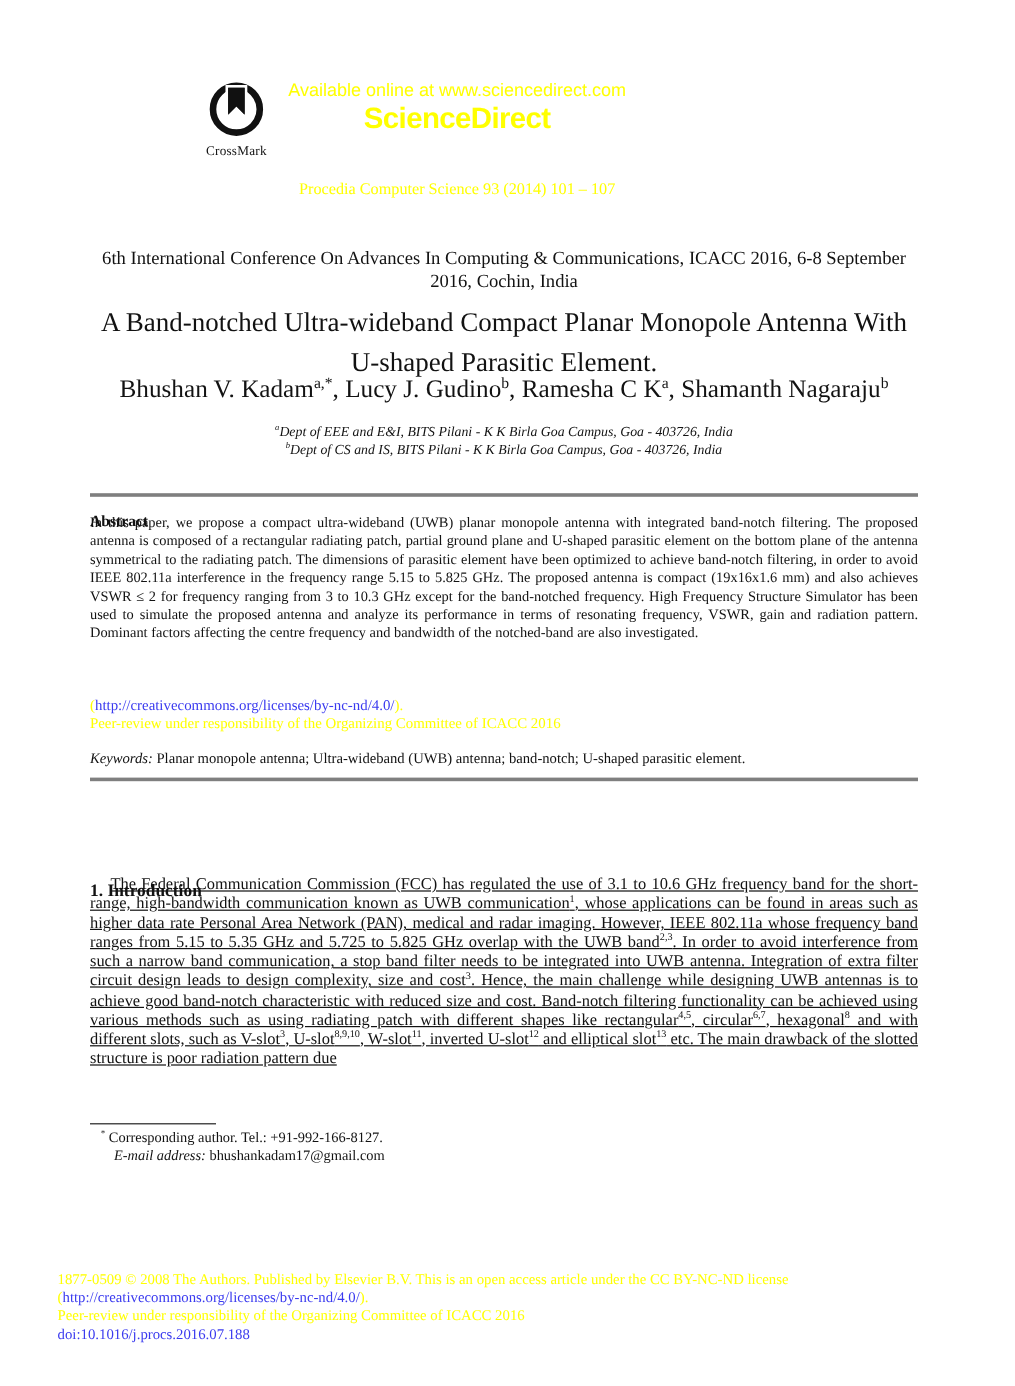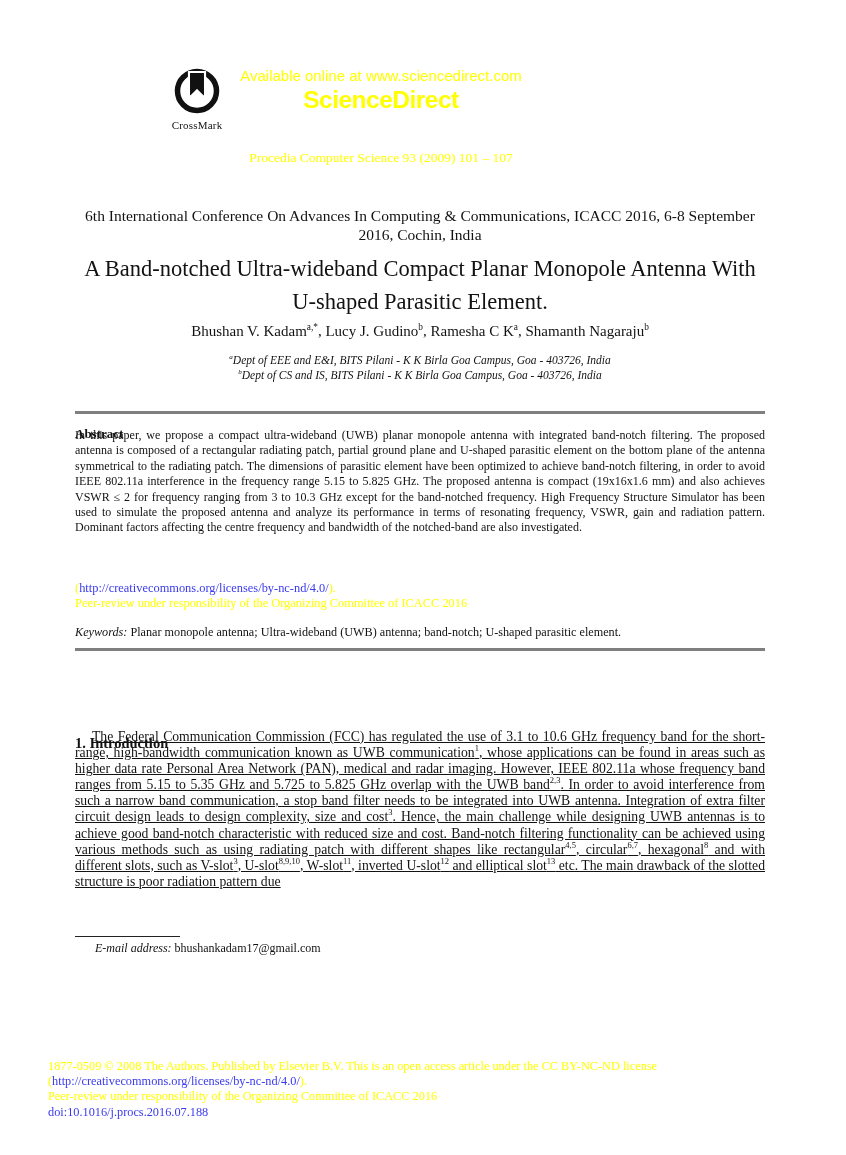--- a/index.html
+++ b/index.html
@@ -15,21 +15,21 @@
   .yellow{color:#ffff00;}
   .blue{color:#3a3aef;text-decoration:none;}
   .hdr-center{position:absolute;left:75px;width:612px;text-align:center;}
   .avail{top:67px;font-family:"Liberation Sans",sans-serif;font-size:15px;}
   .sdlogo{top:86px;font-family:"Liberation Sans",sans-serif;font-size:24.5px;font-weight:700;letter-spacing:-.5px;}
   .journal{top:150px;font-size:13.5px;}
 
   
   .conf{position:absolute;left:75px;top:206px;width:690px;text-align:center;font-size:15.5px;line-height:19px;}
   .title{position:absolute;left:75px;top:252px;width:690px;text-align:center;font-size:22.5px;line-height:33px;}
-  .authors{position:absolute;left:75px;top:323px;width:690px;text-align:center;font-size:15px;}
+  .authors{position:absolute;left:75px;top:312px;width:690px;text-align:center;font-size:21px;}
   .affil{position:absolute;left:75px;top:353px;width:690px;text-align:center;font-style:italic;font-size:11.5px;line-height:14.5px;}
   sup{font-size:.62em;line-height:0;}
 
   .rule{position:absolute;left:75px;width:690px;height:3px;background:#7f7f7f;}
   .rule-top{top:411px;}
   .rule-bottom{top:648px;}
 
   
   .abs-h{position:absolute;left:75px;top:426px;font-size:13px;font-weight:700;}
   .abs-body{position:absolute;left:75px;top:428px;width:690px;font-size:12px;line-height:15.4px;text-align:justify;}
@@ -62,21 +62,21 @@
         <path d="M17 4 h16 v26 l-8 -8 l-8 8 z" fill="#111"></path>
         <path d="M17 4 h16 v26 l-8 -8 l-8 8 z" fill="#111" stroke="#fff" stroke-width="2.2"></path>
         <path d="M18.2 5.2 h13.6 v22.4 l-6.8 -6.8 l-6.8 6.8 z" fill="#111"></path>
       </svg>
     </span>
     <span class="cm-label">CrossMark</span>
   </div>
 
   <div class="hdr-center avail yellow">Available online at www.sciencedirect.com</div>
   <div class="hdr-center sdlogo yellow">ScienceDirect</div>
-  <div class="hdr-center journal yellow">Procedia Computer Science 93 (2009) 101 – 107</div>
+  <div class="hdr-center journal yellow">Procedia Computer Science 93 (2014) 101 – 107</div>
 
   <div class="conf">6th International Conference On Advances In Computing &amp; Communications, ICACC 2016, 6-8 September 2016, Cochin, India</div>
   <div class="title">A Band-notched Ultra-wideband Compact Planar Monopole Antenna With U-shaped Parasitic Element.</div>
   <div class="authors">Bhushan V. Kadam<sup>a,*</sup>, Lucy J. Gudino<sup>b</sup>, Ramesha C K<sup>a</sup>, Shamanth Nagaraju<sup>b</sup></div>
   <div class="affil">
     <div><sup>a</sup>Dept of EEE and E&amp;I, BITS Pilani - K K Birla Goa Campus, Goa - 403726, India</div>
     <div><sup>b</sup>Dept of CS and IS, BITS Pilani - K K Birla Goa Campus, Goa - 403726, India</div>
   </div>
 
   <div class="rule rule-top"></div>
@@ -96,20 +96,21 @@
     <span>Planar monopole antenna; Ultra-wideband (UWB) antenna; band-notch; U-shaped parasitic element.</span>
   </div>
 
   <div class="rule rule-bottom"></div>
 
   <div class="intro-h">1. Introduction</div>
   <div class="intro-body">The Federal Communication Commission (FCC) has regulated the use of 3.1 to 10.6 GHz frequency band for the short-range, high-bandwidth communication known as UWB communication<sup>1</sup>, whose applications can be found in areas such as higher data rate Personal Area Network (PAN), medical and radar imaging. However, IEEE 802.11a whose frequency band ranges from 5.15 to 5.35 GHz and 5.725 to 5.825 GHz overlap with the UWB band<sup>2,3</sup>. In order to avoid interference from such a narrow band communication, a stop band filter needs to be integrated into UWB antenna. Integration of extra filter circuit design leads to design complexity, size and cost<sup>3</sup>. Hence, the main challenge while designing UWB antennas is to achieve good band-notch characteristic with reduced size and cost. Band-notch filtering functionality can be achieved using various methods such as using radiating patch with different shapes like rectangular<sup>4,5</sup>, circular<sup>6,7</sup>, hexagonal<sup>8</sup> and with different slots, such as V-slot<sup>3</sup>, U-slot<sup>8,9,10</sup>, W-slot<sup>11</sup>, inverted U-slot<sup>12</sup> and elliptical slot<sup>13</sup> etc. The main drawback of the slotted structure is poor radiation pattern due</div>
 
   <div class="footnote">
     <div class="fn-rule"></div>
+    <div class="fn-line"><sup>*</sup> Corresponding author. Tel.: +91-992-166-8127.</div>
     <div class="fn-line fn-line2"><i>E-mail address:</i> bhushankadam17@gmail.com</div>
   </div>
 
   <div class="footer">
     <div class="yellow">1877-0509 © 2008 The Authors. Published by Elsevier B.V. This is an open access article under the CC BY-NC-ND license</div>
     <div>
       <span class="yellow">(</span><a href="#" class="blue">http://creativecommons.org/licenses/by-nc-nd/4.0/</a><span class="yellow">).</span>
     </div>
     <div class="yellow">Peer-review under responsibility of the Organizing Committee of ICACC 2016</div>
     <div class="blue">doi:10.1016/j.procs.2016.07.188</div>

